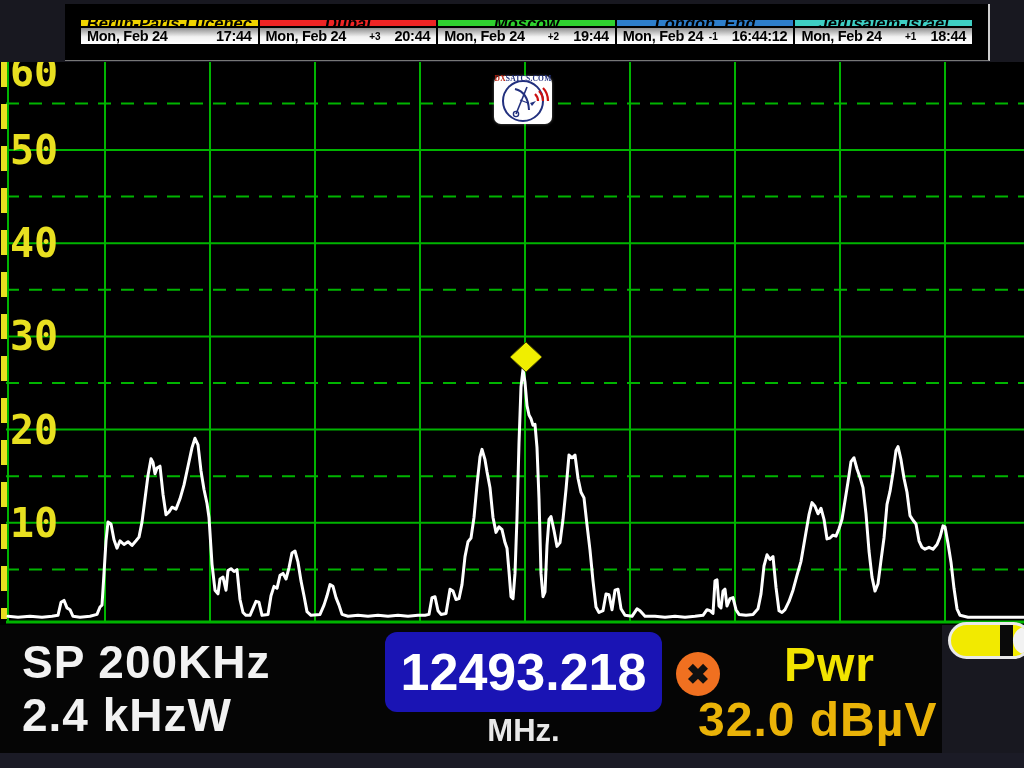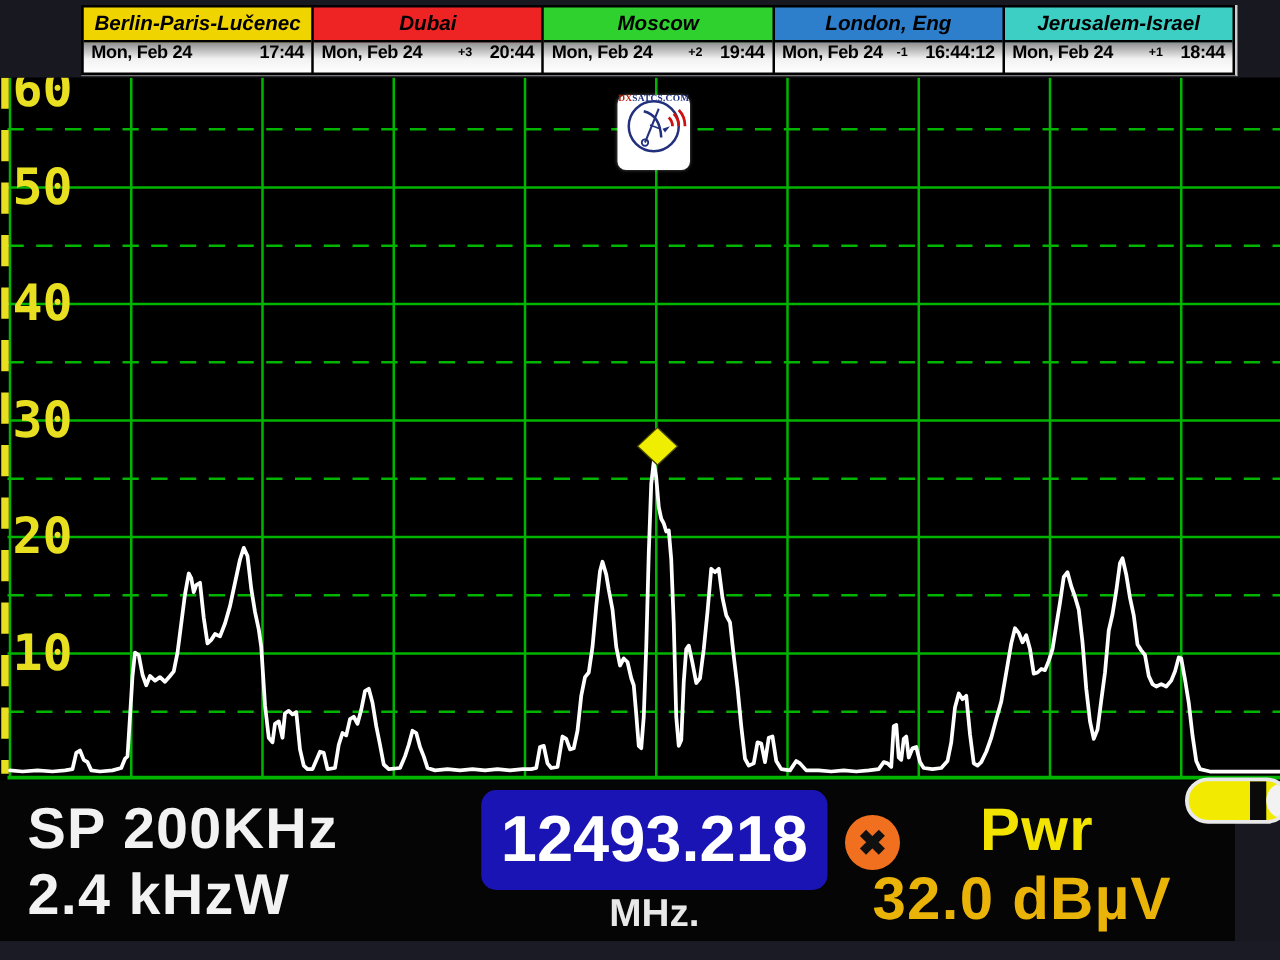--- a/index.html
+++ b/index.html
@@ -4,21 +4,21 @@
 <style>
   html,body{margin:0;padding:0;}
   body{
     width:1024px;height:768px;position:relative;overflow:hidden;
     background:#181820;
     font-family:"Liberation Sans",sans-serif;
   }
   
   .clockbar{
     position:absolute;left:65px;top:4px;width:925px;height:57px;
-    display:flex;gap:2px;background:#000;padding:2px;box-sizing:border-box;
+    display:flex;gap:2px;background:#000;padding:16px;box-sizing:border-box;
     border-right:2px solid #cfcfcf;border-bottom:1px solid #777;
   }
   .clock-cell{flex:1;display:flex;flex-direction:column;min-width:0;}
   .clock-city{
     height:26px;display:flex;align-items:center;justify-content:center;
     font-style:italic;font-weight:bold;font-size:16.5px;color:#000;
     border-bottom:2px solid #000;white-space:nowrap;overflow:hidden;
   }
   .clock-row{
     flex:1;display:flex;align-items:flex-start;padding:0 6px;
@@ -29,31 +29,31 @@
   .clock-offset{font-size:10px;font-weight:bold;align-self:flex-start;padding-top:3px;margin-right:14px;}
   .clock-time{text-align:right;letter-spacing:-0.3px;}
   
   .plot{
     position:absolute;left:0;top:62px;width:1024px;height:563px;
     background:#000;overflow:hidden;
   }
   .plot svg{position:absolute;left:0;top:0;}
   
   .logo{
-    position:absolute;left:494px;top:14px;width:58px;height:60px;
+    position:absolute;left:494px;top:14px;width:58px;height:48px;
     background:#fff;border-radius:7px;box-shadow:0 0 3px rgba(255,255,255,.35);
     display:flex;flex-direction:column;align-items:center;justify-content:flex-start;
   }
   .logo-text{font-family:"Liberation Serif",serif;font-weight:bold;font-size:7.5px;letter-spacing:.2px;margin-top:-2px;}
   .logo-text .dx{color:#bb2211;}
   .logo-text .rest{color:#22307e;}
   
   .bottombar{
     position:absolute;left:0;top:625px;width:942px;height:128px;
-    background:#050505;color:#fff;padding-left:46px;
+    background:#050505;color:#fff;
   }
   .big{font-weight:bold;font-size:46px;letter-spacing:1px;line-height:1;white-space:nowrap;}
   .span-label{position:absolute;left:22px;top:14px;color:#f2f2f2;}
   .bw-label{position:absolute;left:22px;top:67px;color:#f2f2f2;}
   .freq-box{
     position:absolute;left:385px;top:7px;width:277px;height:80px;
     display:flex;align-items:center;justify-content:center;border-radius:12px;
   }
   .freq-value{font-weight:bold;font-size:52px;color:#fff;letter-spacing:0px;}
   .freq-unit{

